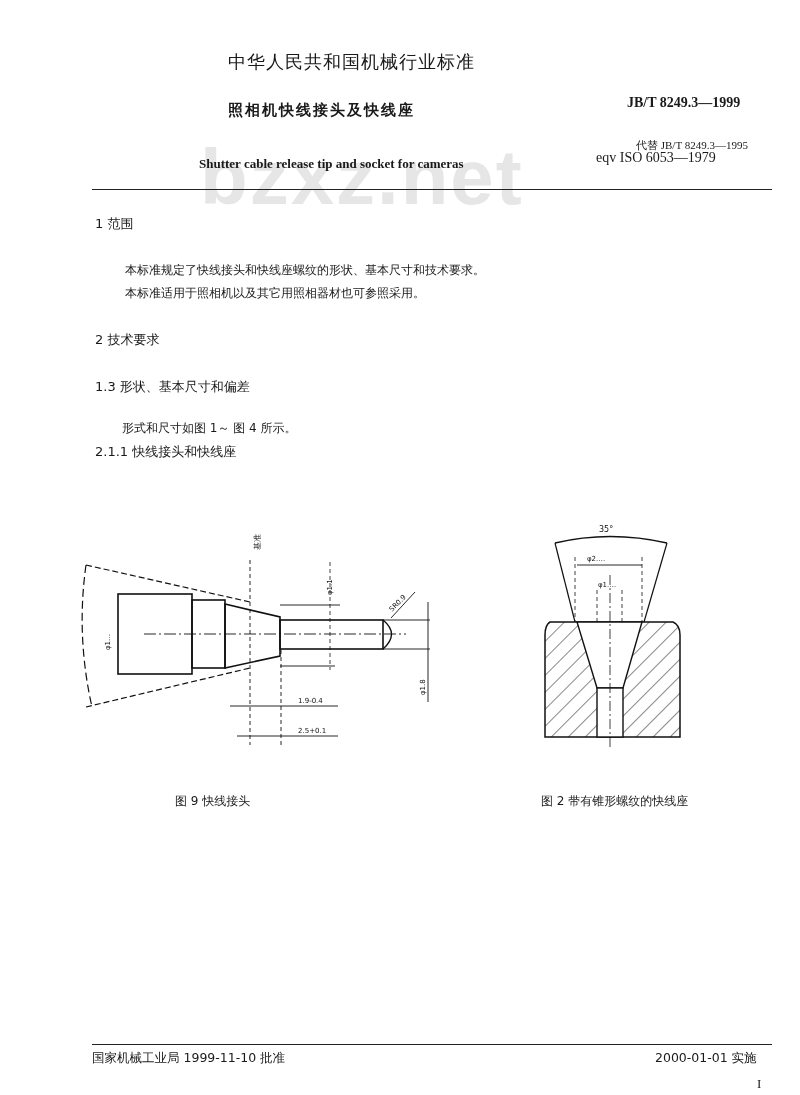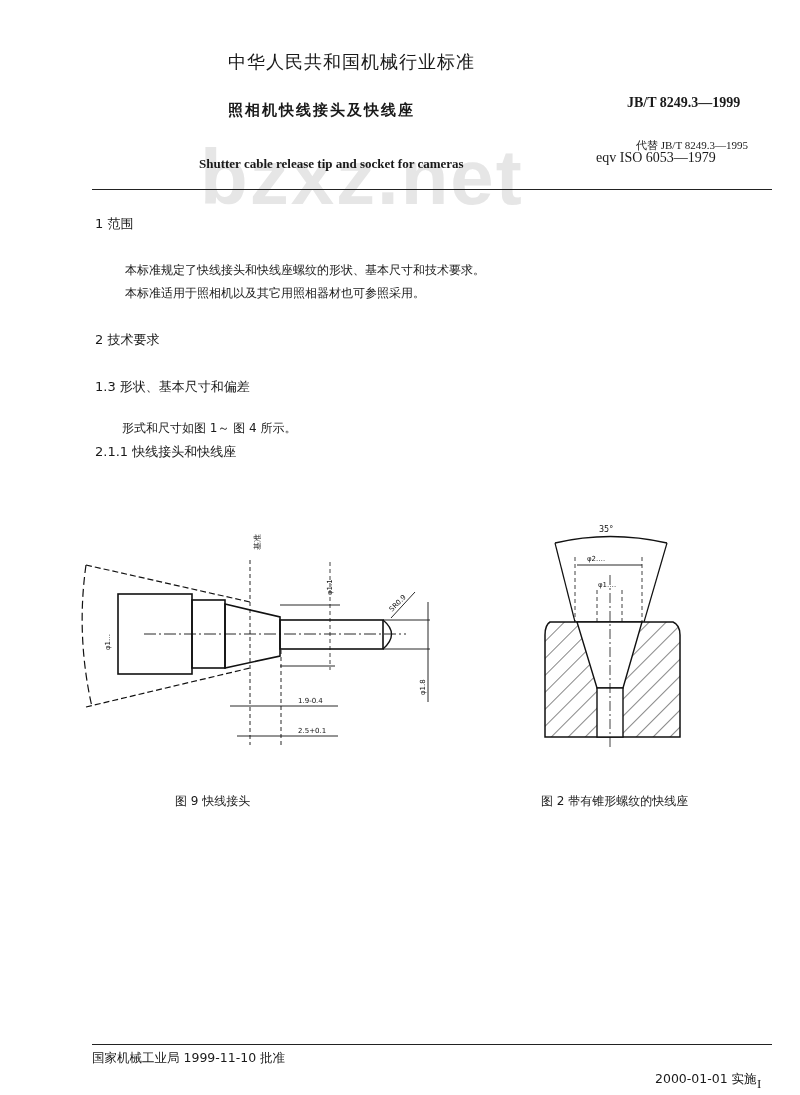--- a/index.html
+++ b/index.html
@@ -15,21 +15,21 @@
               font-size: 13px; z-index: 2; }
   .code1 { left: 627px; top: 68px; font-family: "Liberation Serif", serif; font-size: 14px; font-weight: bold; z-index: 2; margin-top: 27px; }
   .code2 { left: 596px; top: 102px; font-family: "Liberation Serif", serif; font-size: 14px; z-index: 2; margin-top: 48px; }
   .code3 { left: 628px; top: 138px; font-family: "Liberation Serif", serif; font-size: 11px; z-index: 2; margin-left: 8px; }
   .rule-top { left: 92px; top: 189px; width: 680px; height: 1px; background: #222; z-index: 2; }
   .h { font-size: 13px; z-index: 2; }
   .p { font-size: 12px; z-index: 2; }
   .caption { font-size: 12px; z-index: 2; }
   .rule-bottom { left: 92px; top: 1044px; width: 680px; height: 1px; background: #222; }
   .foot-left { left: 92px; top: 1050px; font-size: 12.5px; }
-  .foot-right { left: 655px; top: 1050px; font-size: 12.5px; margin-top: 21px; }
+  .foot-right { left: 655px; top: 1050px; font-size: 12.5px; }
   .pageno { left: 757px; top: 1076px; font-family: "Liberation Serif", serif; font-size: 13px; }
   svg text { font-family: "DejaVu Sans", sans-serif; }
 </style>
 </head>
 <body>
 
 <div class="abs watermark">bzxz.net</div>
 
 <div class="abs title1">中华人民共和国机械行业标准</div>
 <div class="abs title2">照相机快线接头及快线座</div>

